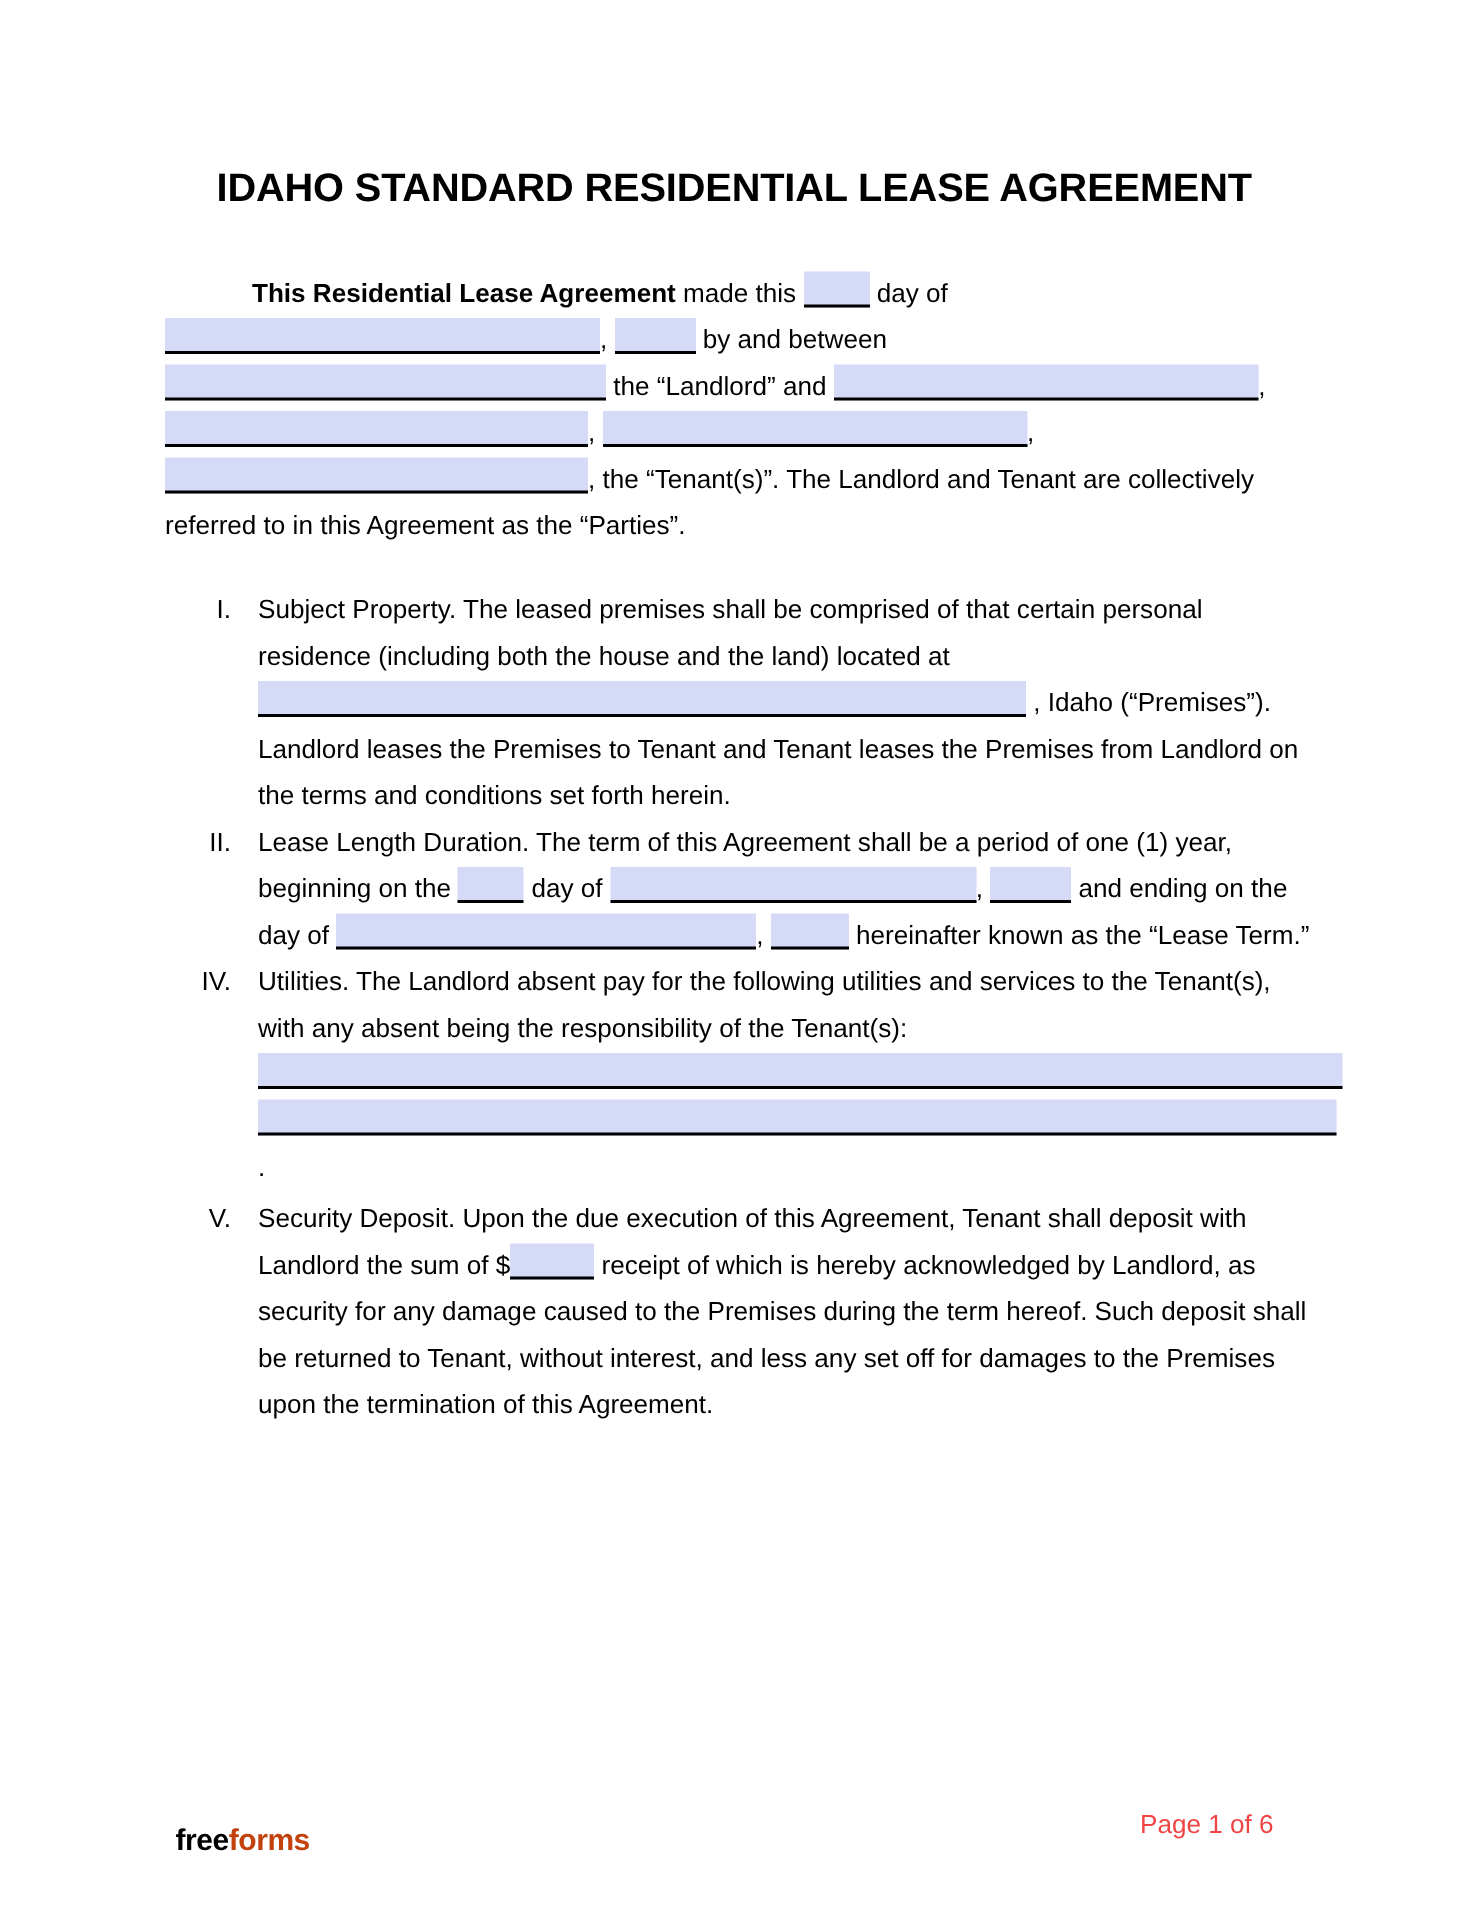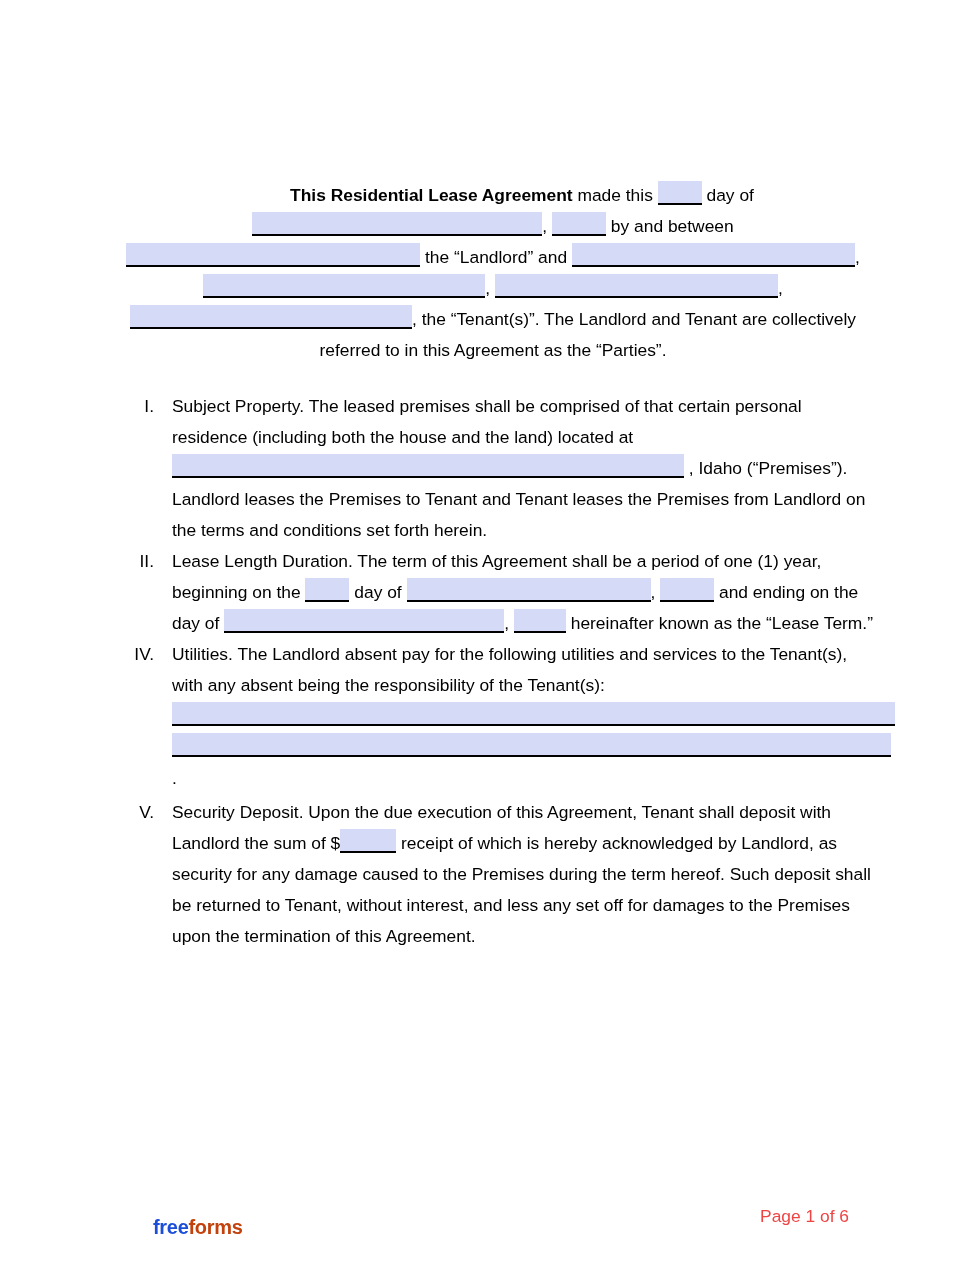--- a/index.html
+++ b/index.html
@@ -43,21 +43,21 @@
   .body-col {
     position: absolute;
     left: 110px;
     top: 180px;
     width: 766px;
   }
 
   .para {
     font-size: 17.4px;
     line-height: 31px;
-    text-align: center;
+    text-align: left;
     margin: 0;
   }
   .para.indent-first {
     text-indent: 58px;
   }
 
   .gap-intro { height: 25px; }
   .gap-small { height: 3px; }
 
   
@@ -112,41 +112,41 @@
     height: 60px;
   }
   .logo {
     position: absolute;
     left: 117px;
     top: 16px;
     font-size: 20px;
     letter-spacing: -0.3px;
   }
   .logo .free {
-    color: #1d4ed8;
+    color: #000000;
     font-weight: bold;
-    margin-left: 36px;
   }
   .logo .forms {
     color: #c2410c;
     font-weight: bold;
   }
   .page-num {
     position: absolute;
     right: 130px;
     top: 6px;
     font-size: 17.4px;
     color: #ef4444;
   }
 </style>
 </head>
 <body>
 
 <div class="page">
 
+  <div class="doc-title">IDAHO STANDARD RESIDENTIAL LEASE AGREEMENT</div>
 
   <div class="body-col">
 
     <p class="para indent-first"><b>This Residential Lease Agreement</b><span> made this </span><span class="fld day"></span><span> day of </span><span class="fld name1"></span><span>, </span><span class="fld yr"></span><span> by and between </span><span class="fld name2"></span><span> the “Landlord” and </span><span class="fld name3"></span><span>, </span><span class="fld name4"></span><span>, </span><span class="fld name3"></span><span>, </span><span class="fld name4"></span><span>, the “Tenant(s)”. The Landlord and Tenant are collectively referred to in this Agreement as the “Parties”.</span></p>
 
     <div class="gap-intro"></div>
 
 
     <div class="clause">
       <span class="clause-num">I.</span>

